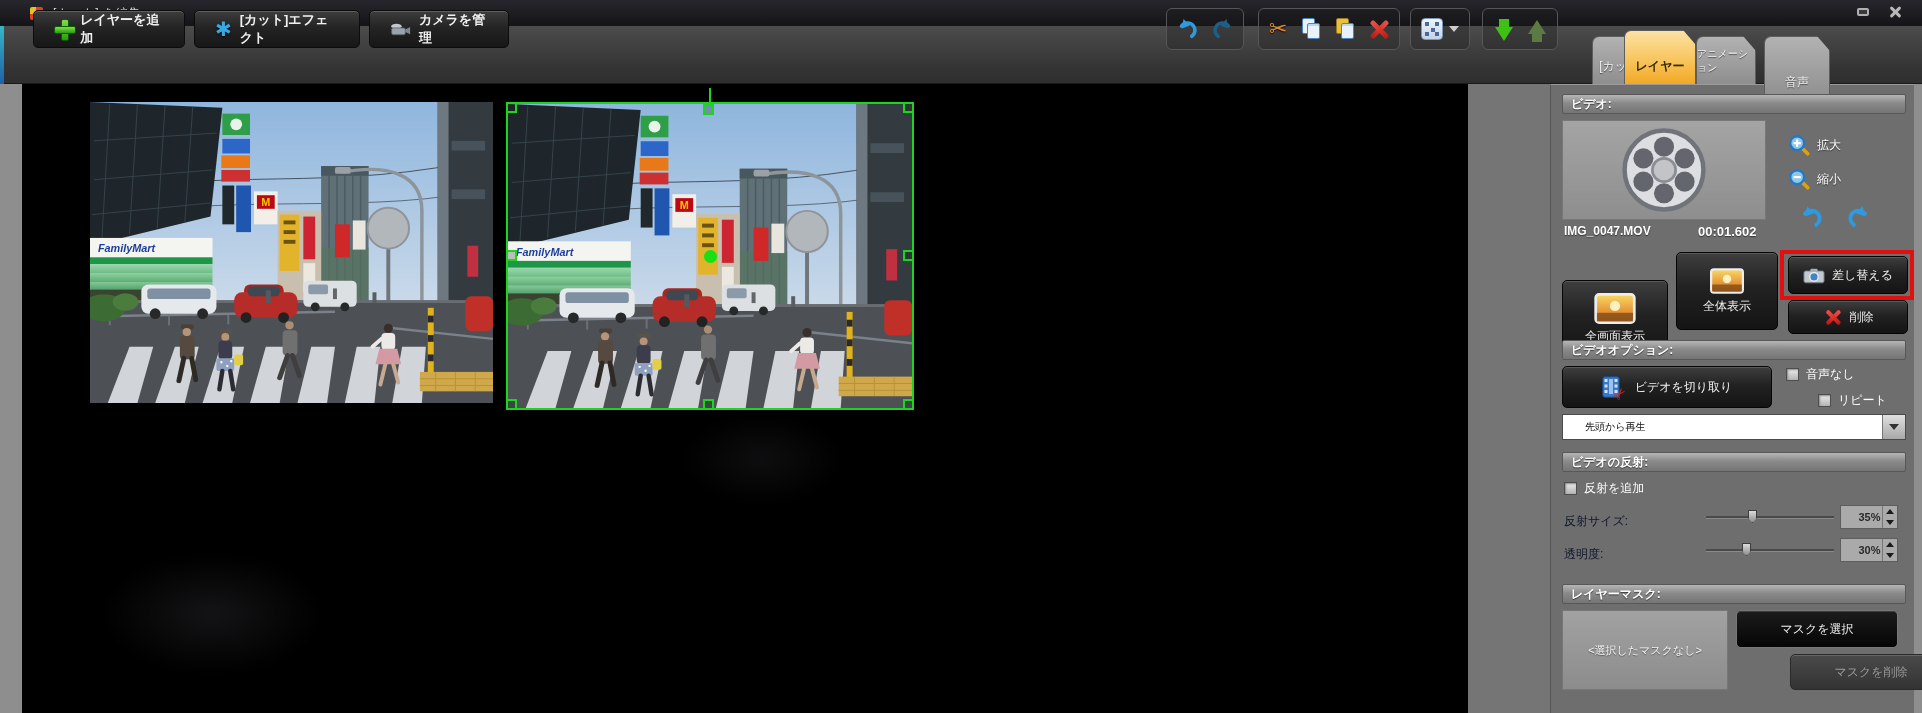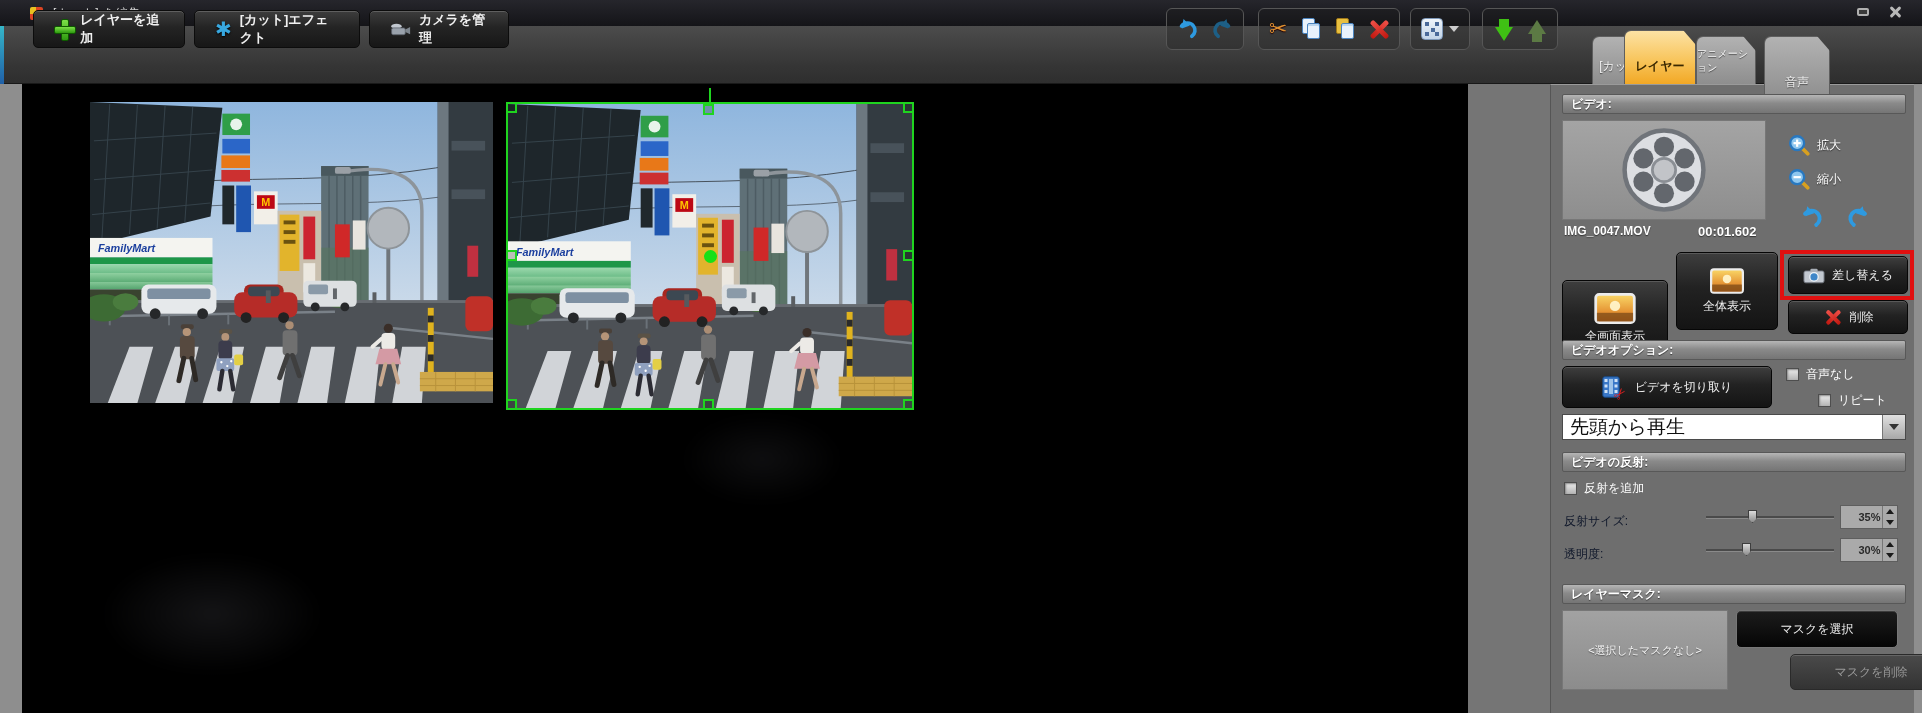--- a/index.html
+++ b/index.html
@@ -79,21 +79,21 @@
   .pbtn.col{flex-direction:column;gap:4px;}
   .pbtn.disabled{background:linear-gradient(#4a4a4a,#333);color:#9a9a9a;border-color:#2a2a2a;cursor:default;}
   .pbtn.darkest{background:linear-gradient(#1c1c1c,#050505);border:1px solid #777;font-weight:normal;}
   .reelbox{position:absolute;left:1562px;top:120px;width:204px;height:100px;background:linear-gradient(#a4a4a4,#8e8e8e);border:1px solid #777;display:flex;align-items:center;justify-content:center;}
   .meta{position:absolute;color:#fff;font-size:12px;font-weight:bold;text-shadow:0 1px 1px #333;}
   .sidectl{position:absolute;display:flex;align-items:center;gap:7px;color:#fff;font-size:12px;cursor:pointer;text-shadow:0 1px 1px #333;}
   .redbox{position:absolute;left:1780px;top:250px;width:134px;height:50px;border:4px solid #e01010;z-index:9;pointer-events:none;}
   .chkrow{position:absolute;display:flex;align-items:center;gap:7px;color:#fff;font-size:12px;cursor:pointer;}
   .chk{width:13px;height:13px;background:linear-gradient(#ececec,#b4b4b4);border:1px solid #4e4e4e;box-shadow:inset 1px 1px 2px #888;}
   .combo{position:absolute;left:1562px;top:414px;width:344px;height:26px;background:#fff;border:1px solid #4a4a4a;display:flex;align-items:center;}
-  .combo .val{flex:1;font-size:19px;color:#101010;padding-left:7px;}
+  .combo .val{flex:1;font-size:10px;color:#101010;padding-left:7px;margin-left:15px;}
   .combo .btn{width:23px;height:24px;background:linear-gradient(#e0e0e0,#a8a8a8);border-left:1px solid #777;display:flex;align-items:center;justify-content:center;cursor:pointer;}
   .combo .btn i{width:0;height:0;border-left:5px solid transparent;border-right:5px solid transparent;border-top:6px solid #333;}
   .dimlab{position:absolute;color:#0f172a;font-size:12px;}
   .slider{position:absolute;width:128px;height:13px;}
   .slider .track{position:absolute;left:0;top:6px;width:100%;height:2px;background:#4a4a4a;box-shadow:0 1px 0 #8a8a8a;}
   .slider .thumbp{position:absolute;top:0;width:9px;height:13px;background:linear-gradient(#dcdcdc,#8e8e8e);border:1px solid #3e3e3e;
     clip-path:polygon(0 0,100% 0,100% 62%,50% 100%,0 62%);}
   .spin{position:absolute;width:58px;height:24px;background:#aaaaaa;border:1px solid #5e5e5e;display:flex;}
   .spin .v{flex:1;font-size:11px;font-weight:bold;color:#2a2a2a;display:flex;align-items:center;justify-content:center;padding-left:16px;}
   .spin .arrows{width:15px;border-left:1px solid #777;display:flex;flex-direction:column;}

